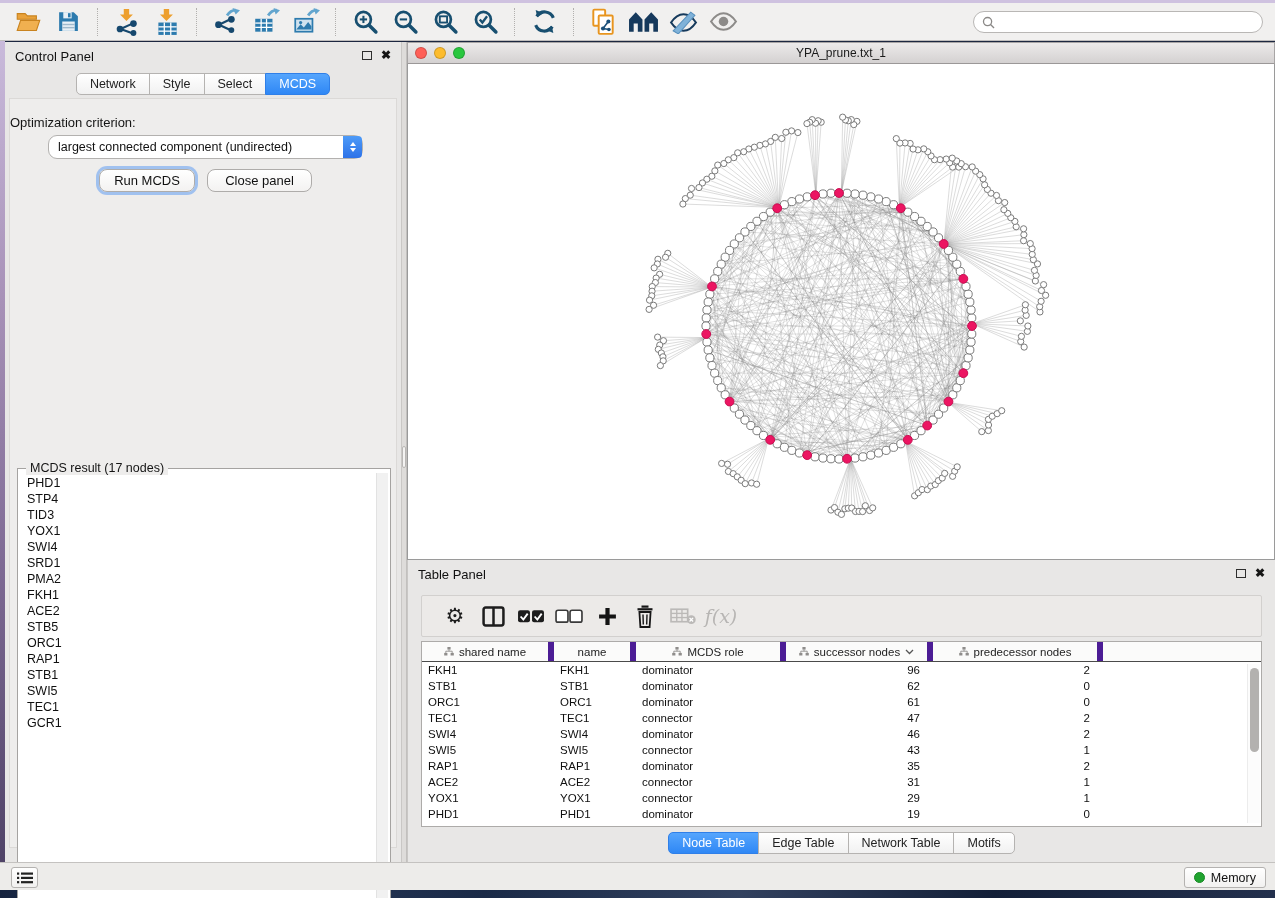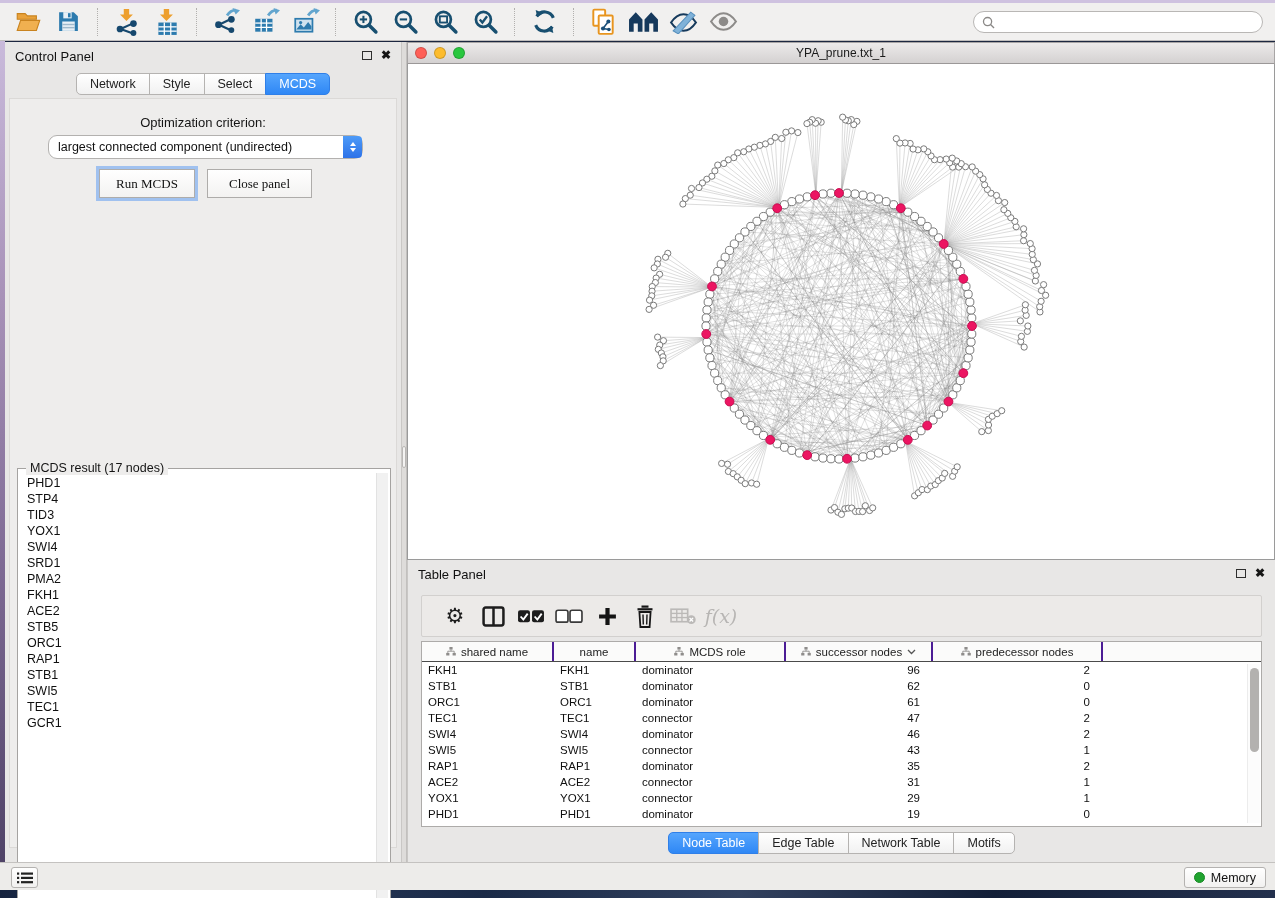--- a/index.html
+++ b/index.html
@@ -28,31 +28,31 @@
   .panel-tools{position:absolute;right:10px;top:7px;display:flex;gap:9px;align-items:center}
   .float-ico{width:10px;height:9px;border:1.5px solid #2e2e2e;display:inline-block}
   .close-ico{font-size:12px;font-weight:bold;color:#161616;line-height:12px}
   #cp-tabs{position:absolute;left:0;right:0;top:31px;display:flex;justify-content:center}
   .seg{background:linear-gradient(#ffffff,#f1f1f1);border:1px solid #b5b3b1;margin-left:-1px;
     font-size:12.5px;height:22px;line-height:20px;padding:0 13px;color:#222;cursor:default}
   .seg:first-child{border-radius:5px 0 0 5px;margin-left:0}
   .seg:last-child{border-radius:0 5px 5px 0}
   .seg-active{background:linear-gradient(#55a5fd,#2f87f5);border-color:#2f7fe8;color:#fff}
   .cp-inner{position:absolute;left:4px;right:4px;top:56px;bottom:14px;background:#eeedec;border:1px solid #dbd9d7}
-  #opt-label{position:absolute;left:0;right:0;top:16px;text-align:center;font-size:13px;color:#151515}
+  #opt-label{position:absolute;left:0;right:0;top:16px;font-size:13px;color:#151515}
   #dropdown{position:absolute;left:38px;top:36px;width:315px;height:24px;background:#fff;border:1px solid #b3b1af;
     border-radius:9px;display:flex;align-items:center}
   #dropdown .dd-text{flex:1;font-size:12.5px;padding-left:9px;color:#111;white-space:nowrap}
   .dd-step{width:19px;height:22px;border-radius:0 4px 4px 0;background:linear-gradient(#4d9bf8,#2d72e8);
     display:flex;flex-direction:column;align-items:center;justify-content:center;gap:2px}
   .dd-step i{display:block;width:0;height:0;border-left:3.5px solid transparent;border-right:3.5px solid transparent}
   .dd-step .up{border-bottom:4px solid #fff}
   .dd-step .dn{border-top:4px solid #fff}
-  .btn{background:linear-gradient(#ffffff,#f3f2f1);border:1px solid #aeacaa;border-radius:0;height:29px;
-    font-size:13px;color:#111;display:flex;align-items:center;justify-content:center;font-family:Liberation Serif, serif}
+  .btn{background:linear-gradient(#ffffff,#f3f2f1);border:1px solid #aeacaa;border-radius:8px;height:23px;
+    font-size:13px;color:#111;display:flex;align-items:center;justify-content:center;font-family:Liberation Sans, sans-serif}
   #run-btn{position:absolute;left:89px;top:70px;width:96px;box-shadow:0 0 0 3px rgba(96,156,243,.55)}
   #closepanel-btn{position:absolute;left:197px;top:70px;width:105px}
   #groupbox{position:absolute;left:7px;top:369px;width:374px;height:468px;border:1px solid #a5a3a1;background:#fff}
   .gb-legend{position:absolute;left:8px;top:-8px;background:#eeedec;padding:0 4px;font-size:12.5px;color:#141414}
   #mcds-list{position:absolute;left:2px;top:6px;bottom:2px;right:15px;overflow:hidden}
   .mcds-item{font-size:12.5px;height:16px;line-height:16px;padding-left:7px;color:#101010}
   #mcds-track{position:absolute;right:2px;top:4px;bottom:2px;width:12px;background:#f1f1f1;border-left:1px solid #e2e2e2}
 
   
   #splitter{position:absolute;left:402px;top:42px;width:5px;height:820px;background:#dedcda;border-right:1px solid #c2c0be}
@@ -72,21 +72,21 @@
   
   #tablepanel{position:absolute;left:407px;top:560px;width:868px;height:302px;background:#e8e7e6;border-left:1px solid #c9c7c5}
   #tbl-toolbar{position:absolute;left:13px;right:13px;top:35px;height:42px;background:#eceae8;border:1px solid #d2d0ce;
     border-radius:2px;display:flex;align-items:center;padding-left:14px;gap:0}
   .ttbtn{width:38px;height:34px;display:flex;align-items:center;justify-content:center;flex:0 0 auto}
   .gear-glyph{font-size:21px;color:#1d1d1d;line-height:21px;font-family:"DejaVu Sans",sans-serif}
   .fx-glyph{font-family:"DejaVu Serif",serif;font-style:italic;font-size:19px;color:#b7b5b3}
   #tbl{position:absolute;left:13px;right:13px;top:81px;bottom:35px;background:#fff;border:1px solid #adaba9}
   #tbl-head{display:flex;height:20px;background:#fbfbfa;border-bottom:1.5px solid #4a4a4a}
   .th{display:flex;align-items:center;justify-content:center;gap:5px;font-size:11.5px;color:#232323;
-    border-right:2px solid #4c1d95;height:100%}
+    border-right:6px solid #4c1d95;height:100%}
   .th.fill{flex:1;border-right:none}
   #tbl-body{position:relative}
   .tr{display:flex;height:16px}
   .td{font-size:11.5px;line-height:16px;padding-left:6px;color:#101010;white-space:nowrap}
   .td.num{text-align:right;padding-right:13px}
   #tbl-scroll{position:absolute;right:1px;top:22px;bottom:3px;width:13px;background:#fcfcfc;border-left:1px solid #ececec}
   #tbl-thumb{position:absolute;left:2px;top:4px;width:9px;height:84px;background:#b3b1af;border-radius:5px}
   #tbl-tabs{position:absolute;left:0;right:0;bottom:8px;display:flex;justify-content:center}
 
   

